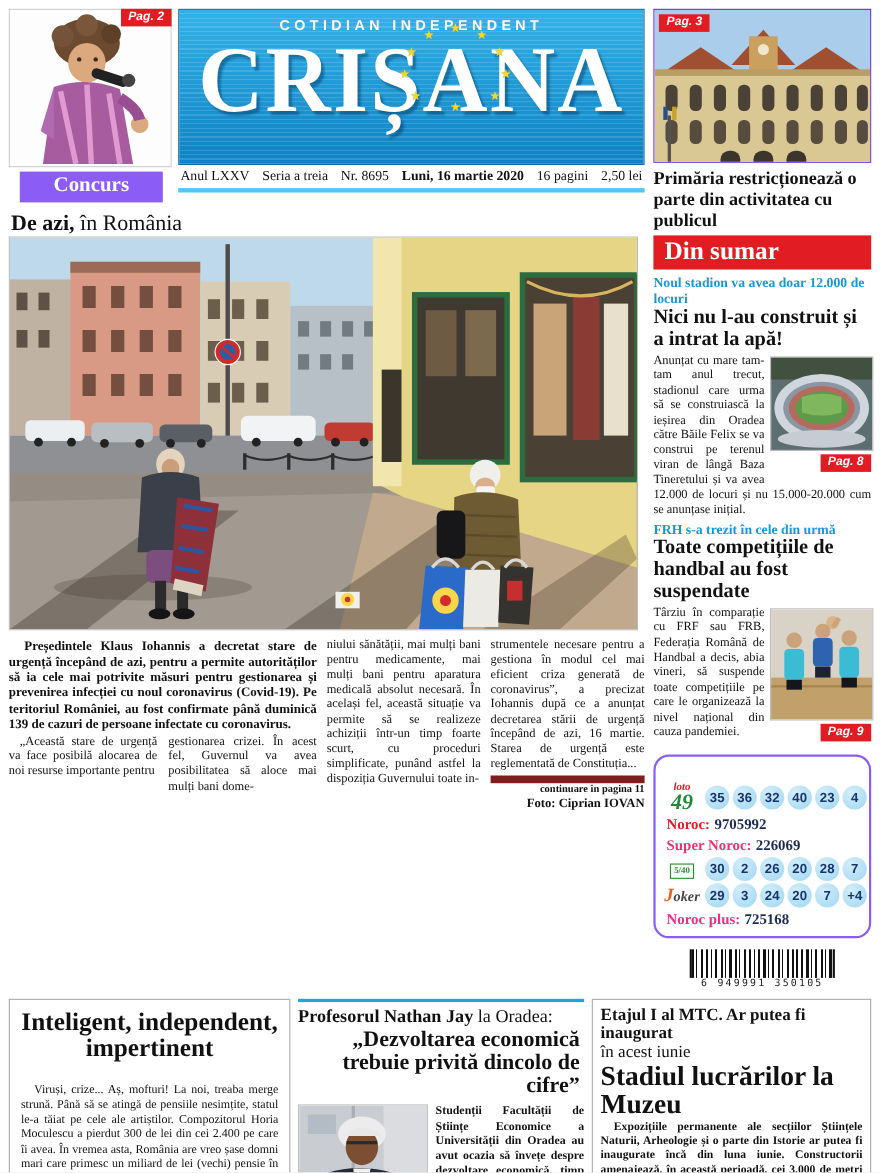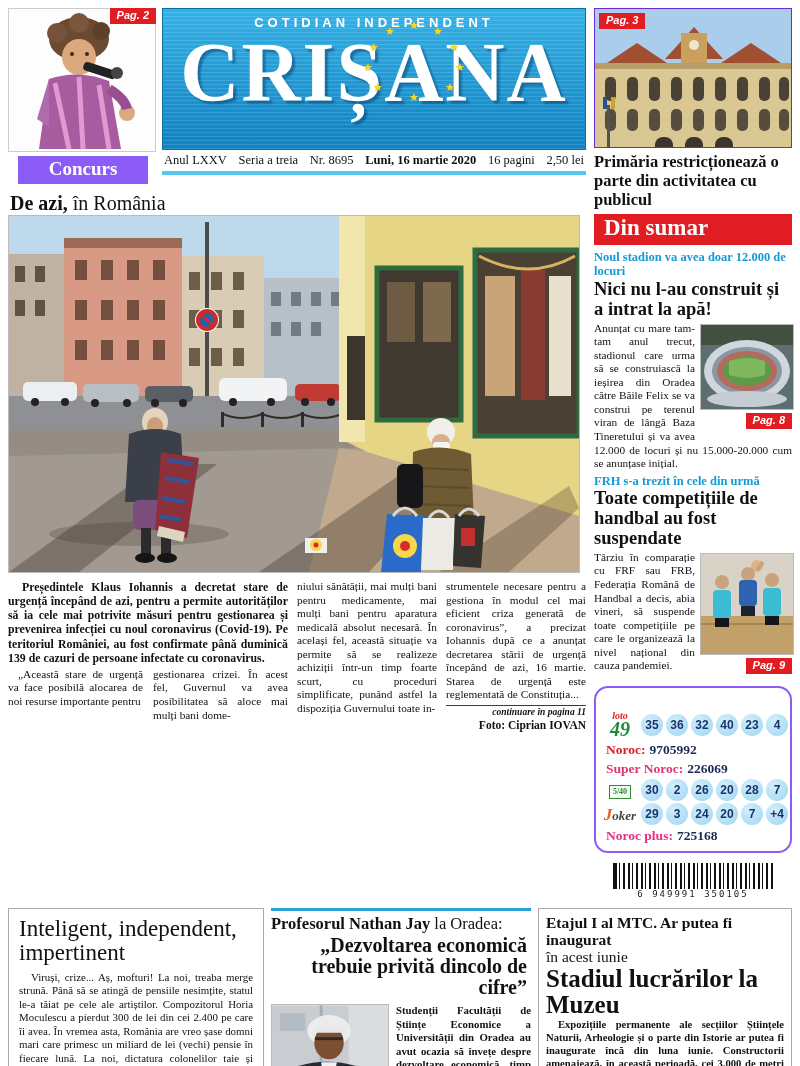--- a/index.html
+++ b/index.html
@@ -50,22 +50,22 @@
   .main-headline{font-family:"Liberation Sans",sans-serif;font-weight:900;font-size:54px;
                  letter-spacing:-1px;line-height:1.0;margin:2px 0 8px 0;color:#0d0d0d;}
   .main-photo{position:relative;width:570px;height:356px;border:1px solid #bbb;overflow:hidden;}
   .story-cols{display:flex;gap:9px;margin-top:7px;}
   .lead-wrap{width:280px;flex:0 0 280px;}
   .lead{font-weight:bold;font-size:11.8px;line-height:1.2;text-align:justify;margin:0;text-indent:14px;}
   .subcols{display:flex;gap:10px;margin-top:3px;}
   .subcols .sc{width:135px;font-size:11.3px;line-height:1.2;text-align:justify;}
   .sc.first{text-indent:10px;}
   .cc{width:140px;flex:0 0 140px;font-size:11.3px;line-height:1.2;text-align:justify;}
-  .cont-line{border-top:1px solid #7f1d1d;margin-top:3px;padding-top:1px;
-             font-style:italic;font-weight:bold;font-size:9.5px;text-align:right;}
+  .cont-line{border-top:7px solid #7f1d1d;margin-top:3px;padding-top:1px;
+             font-weight:bold;font-size:9.5px;text-align:right;}
   .photo-credit{font-weight:bold;font-size:11.5px;text-align:right;margin-top:1px;}
   
   .sb-photo{position:relative;width:198px;height:140px;border:1px solid #6d28d9;box-sizing:border-box;overflow:hidden;text-align:center;}
   .sb-photo .pag-label{position:absolute;top:4px;left:4px;}
   .sb-headline{font-weight:bold;font-size:16.5px;line-height:1.15;margin:5px 0 4px;}
   .din-sumar{background:#e11d23;color:#fff;font-weight:bold;font-size:23px;
              padding:1px 10px 4px;margin-bottom:5px;}
   .sum-kicker{color:#1699d6;font-weight:bold;font-size:12.5px;line-height:1.15;margin:3px 0 1px;}
   .sum-headline{font-weight:bold;font-size:18.5px;line-height:1.08;margin:0 0 2px;}
   .sum-body{font-size:11.3px;line-height:1.2;text-align:justify;margin:0;}
@@ -86,29 +86,29 @@
   .logo540{display:inline-block;border:1px solid #2e8b2e;color:#2e8b2e;font-weight:bold;
            font-size:8px;padding:2px 3px;background:#f4fbf4;}
   .logojoker .j{color:#e8611d;font-weight:bold;font-style:italic;font-size:17px;font-family:"Liberation Serif",serif;}
   .logojoker .oker{color:#444;font-weight:bold;font-style:italic;font-size:13px;}
   .noroc-line{font-size:13.5px;font-weight:bold;margin:3px 0 2px 4px;}
   .noroc-line .lab{color:#e11d23;}
   .noroc-line .lab.pink{color:#e63374;}
   .noroc-line .lab.mag{color:#ec2d88;}
   .noroc-line .val{color:#1c2b56;margin-left:4px;}
   
-  .barcode-wrap{width:160px;margin:10px auto 0;text-align:center;}
+  .barcode-wrap{width:132px;margin:10px auto 0;text-align:center;}
   .barcode{height:26px;background:repeating-linear-gradient(90deg,#111 0 2px,#fff 2px 4px,#111 4px 5px,#fff 5px 8px,#111 8px 10px,#fff 10px 13px);
            border-left:2px solid #111;border-right:2px solid #111;}
   .barcode-digits{font-family:"DejaVu Sans Mono",monospace;font-size:9px;letter-spacing:2px;color:#222;}
   
   .bottom{display:flex;gap:7px;margin-top:9px;height:289px;}
   .box{border:1px solid #aaa;box-sizing:border-box;overflow:hidden;}
   .opinion{width:256px;flex:0 0 256px;padding:8px 10px;}
-  .opinion h2{margin:0 0 6px;font-size:23px;line-height:1.04;font-weight:normal;}
+  .opinion h2{margin:0 0 20px;font-size:23px;line-height:1.04;font-weight:bold;text-align:center;}
   .opinion p{margin:0;font-size:10.9px;line-height:1.24;text-align:justify;text-indent:12px;}
   .midcol{width:260px;flex:0 0 260px;}
   .blue-top{border-top:3px solid #2aa0d8;padding-top:3px;}
   .nathan-kicker{font-size:16.5px;margin:0 0 1px;}
   .nathan-kicker b{font-weight:bold;}
   .nathan-headline{font-weight:bold;font-size:20px;line-height:1.05;margin:0 4px 6px;text-align:right;}
   .nathan-row{display:flex;gap:7px;}
   .nathan-photo{width:118px;flex:0 0 118px;border:1px solid #bbb;box-sizing:border-box;}
   .nathan-body{flex:1;font-size:10.8px;line-height:1.25;text-align:justify;font-weight:bold;}
   .muzeu{flex:1;padding:5px 7px;position:relative;}

